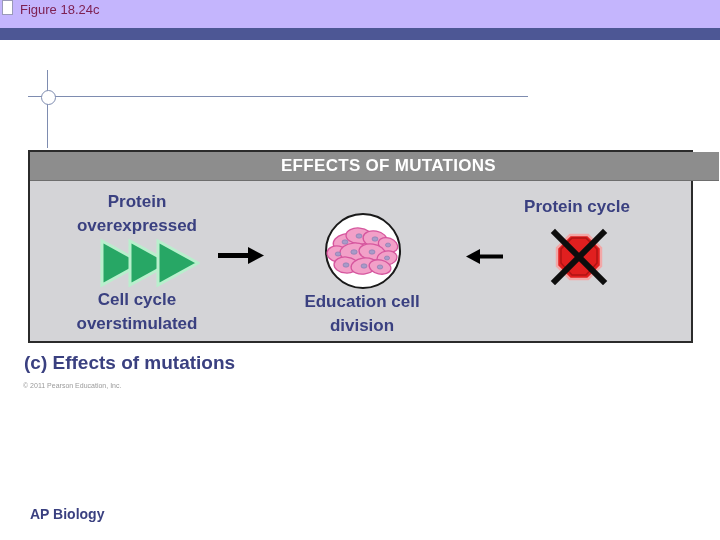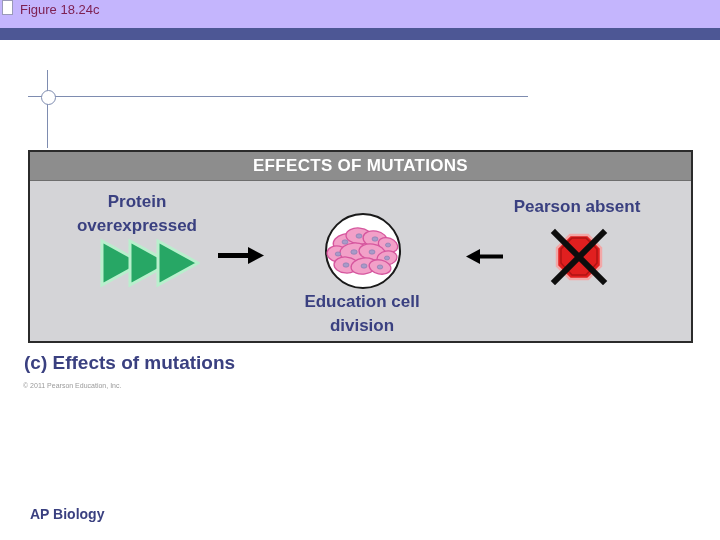--- a/index.html
+++ b/index.html
@@ -34,21 +34,21 @@
   }
   
   .panel{
     position:absolute;left:28px;top:150px;width:661px;height:189px;
     background:#d4d4d7;border:2px solid #2b2b2b;
   }
   .panel-header{
     position:absolute;left:0;top:0;width:100%;height:28px;
     background:#8d8d8d;border-bottom:1px solid #6e6e6e;
     color:#ffffff;font-weight:bold;font-size:17px;
-    text-align:center;line-height:28px;letter-spacing:0.3px;
+    text-align:center;line-height:28px;letter-spacing:0.3px;padding-left:28px;
   }
   .navy{color:#3a4080;font-weight:bold;font-size:17px;line-height:24px;text-align:center;}
   .cause-left{position:absolute;left:27px;top:38px;width:160px;}
   .cause-right{position:absolute;left:467px;top:43px;width:160px;}
   .effect-left{position:absolute;left:27px;top:136px;width:160px;}
   .effect-center{position:absolute;left:252px;top:138px;width:160px;}
   .effect-right{position:absolute;left:467px;top:136px;width:160px;}
   .green-arrows{position:absolute;left:70px;top:86px;width:100px;height:50px;}
   .arrow-right{position:absolute;left:188px;top:95px;width:46px;height:17px;}
   .arrow-left{position:absolute;left:436px;top:97px;width:37px;height:15px;}
@@ -127,29 +127,30 @@
       <ellipse cx="40" cy="54" rx="3" ry="2.2"></ellipse>
       <ellipse cx="56" cy="55" rx="2.8" ry="2.1"></ellipse>
     </g>
   </svg>
 
   <svg class="arrow-left" viewBox="0 0 37 15">
     <rect x="12" y="5.5" width="25" height="4" fill="#000000"></rect>
     <polygon points="14,0 14,15 0,7.5" fill="#000000"></polygon>
   </svg>
 
-  <div class="navy cause-right">Pearson absent</div>
+  <div class="navy cause-right">Protein cycle</div>
 
   <svg class="blocked" viewBox="0 0 60 60">
     <polygon points="21,10 39,10 52,23 52,41 39,54 21,54 8,41 8,23" fill="#e11f1f" stroke="#f2a7a7" stroke-width="2.5"></polygon>
     <polygon points="23,13 37,13 48,24 48,38 37,50 23,50 12,38 12,24" fill="none" stroke="#b01414" stroke-width="1.5"></polygon>
     <g stroke="#0d0d0d" stroke-width="6" stroke-linecap="square">
       <line x1="6" y1="8" x2="54" y2="56"></line>
       <line x1="54" y1="8" x2="6" y2="56"></line>
     </g>
   </svg>
 
+  <div class="navy effect-left">Cell cycle overstimulated</div>
   <div class="navy effect-center">Education cell division</div>
 </div>
 
 <div class="slide-caption">(c) Effects of mutations</div>
 <div class="copyright">© 2011 Pearson Education, Inc.</div>
 <div class="footer-label">AP Biology</div>
 
 </body></html>

